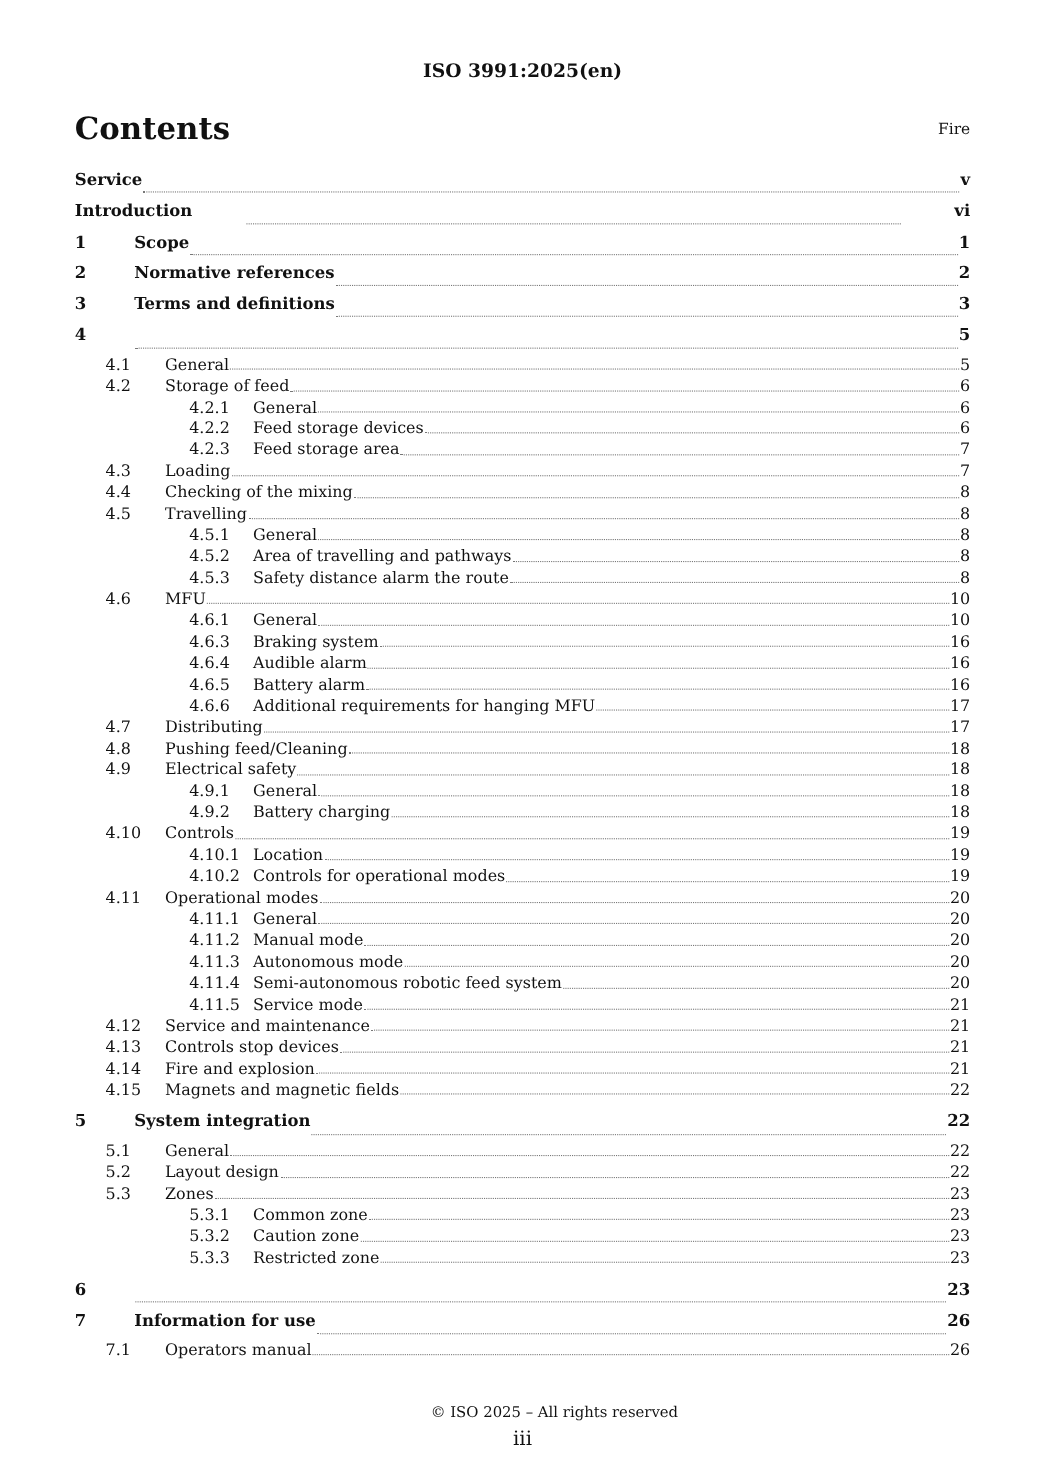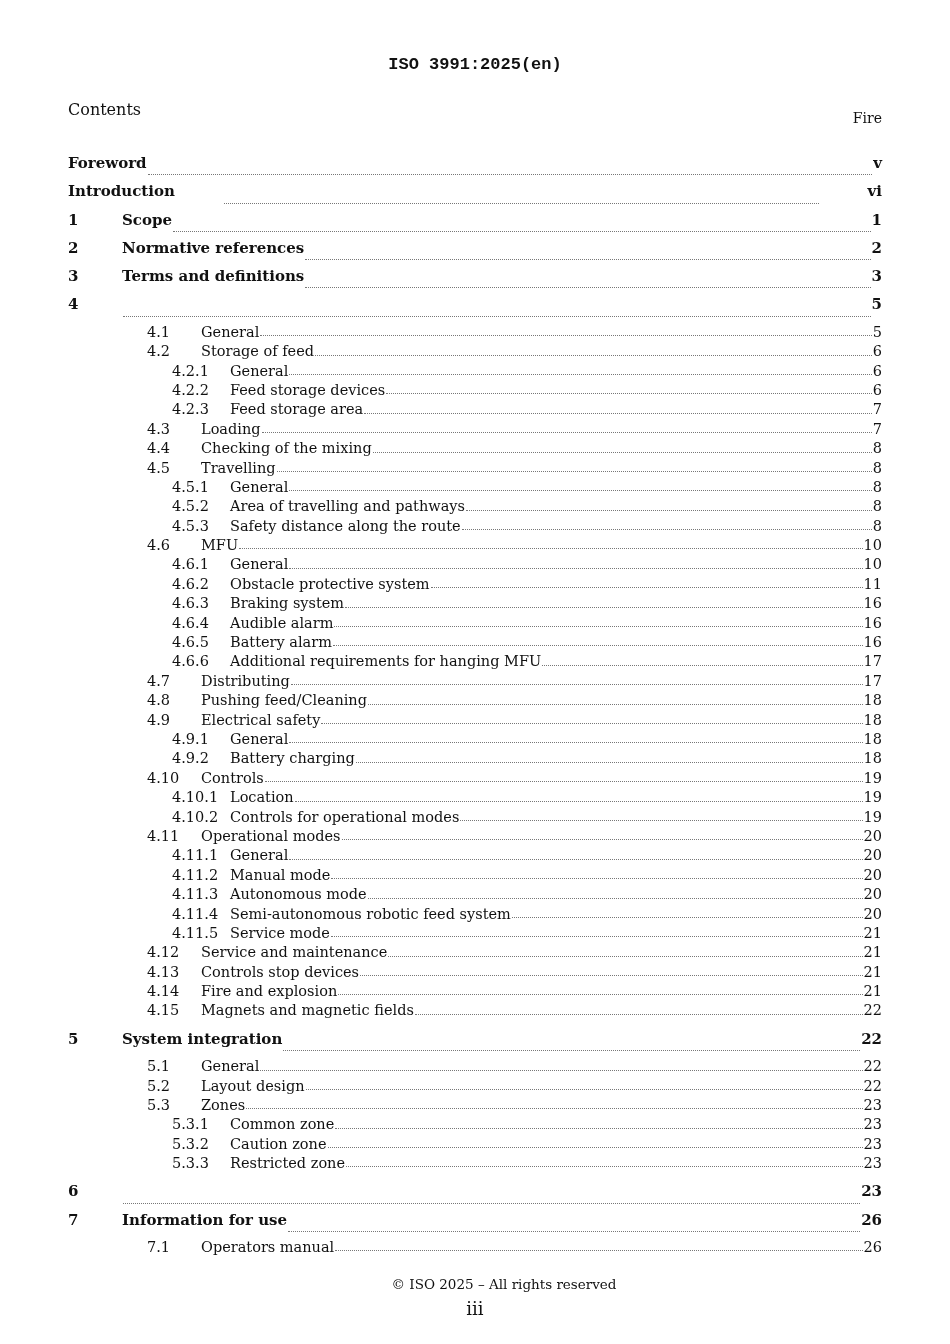--- a/index.html
+++ b/index.html
@@ -1,42 +1,42 @@
 <!DOCTYPE html>
 <html><head>
   <meta charset="utf-8">
   <style>
     html, body { margin: 0; padding: 0; background: #ffffff; }
     body { width: 950px; height: 1344px; position: relative; font-family: "DejaVu Serif", "Liberation Serif", serif; color: #111; }
-    .doc-id { position: absolute; top: 55px; left: 0; width: 950px; text-align: center; font-weight: bold; font-size: 17px; font-family: Liberation Mono, monospace; }
-    .contents-title { position: absolute; top: 100px; left: 68px; font-size: 16px; font-weight: normal; }
+    .doc-id { position: absolute; top: 55px; left: 0; width: 950px; text-align: center; font-weight: bold; font-size: 17px; }
+    .contents-title { position: absolute; top: 100px; left: 68px; font-size: 28px; font-weight: bold; }
     .page-label { position: absolute; top: 110px; right: 68px; font-size: 14px; }
     .toc { position: absolute; top: 154px; left: 68px; width: 814px; }
     .row { display: flex; align-items: baseline; height: 19.4px; font-size: 14.5px; white-space: nowrap; }
     .row.l1 { font-weight: bold; font-size: 15px; height: 28.3px; }
     .row .num { flex: none; }
     .row.l1 .num { width: 54px; }
-    .row.l2 .num { width: 54px; margin-left: 79px; }
+    .row.l2 .num { width: 54px; margin-left: 28px; }
     .row.l3 .num { width: 58px; margin-left: 104px; }
     .row .title { flex: none; }
     .row .dots { flex: 1 1 auto; border-bottom: 1px dotted #777; margin: 0 1px 3px 1px; height: 1px; align-self: flex-end; position: relative; top: -4px; }
     .row .pg { flex: none; text-align: right; }
     .footer-copy { position: absolute; top: 1276px; left: 0; width: 950px; text-align: center; font-size: 13.5px; padding-left: 29px; }
     .footer-page { position: absolute; top: 1298px; left: 0; width: 950px; text-align: center; font-size: 18px; }
   </style>
 </head>
 <body>
 
 <div class="doc-id">ISO 3991:2025(en)</div>
 <div class="contents-title">Contents</div>
 <div class="page-label">Fire</div>
 
 <div class="toc" id="toc">
     <div class="row l1">
-      <span class="title">Foreword</span>
+      <span class="title">Service</span>
       <span class="dots"></span>
       <span class="pg">v</span>
     </div>
     <div class="row l1" style="height: 28.3px; gap: 48px;">
       <span class="title">Introduction</span>
       <span class="dots"></span>
       <span class="pg">vi</span>
     </div>
     <div class="row l1" style="height: 28.3px;">
       <span class="num">1</span>
@@ -116,41 +116,35 @@
       <span class="pg">8</span>
     </div>
     <div class="row l3">
       <span class="num">4.5.2</span>
       <span class="title">Area of travelling and pathways</span>
       <span class="dots"></span>
       <span class="pg">8</span>
     </div>
     <div class="row l3">
       <span class="num">4.5.3</span>
-      <span class="title">Safety distance along the route</span>
+      <span class="title">Safety distance alarm the route</span>
       <span class="dots"></span>
       <span class="pg">8</span>
     </div>
     <div class="row l2">
       <span class="num">4.6</span>
       <span class="title">MFU</span>
       <span class="dots"></span>
       <span class="pg">10</span>
     </div>
     <div class="row l3">
       <span class="num">4.6.1</span>
       <span class="title">General</span>
       <span class="dots"></span>
       <span class="pg">10</span>
-    </div>
-    <div class="row l3">
-      <span class="num">4.6.2</span>
-      <span class="title">Obstacle protective system</span>
-      <span class="dots"></span>
-      <span class="pg">11</span>
     </div>
     <div class="row l3">
       <span class="num">4.6.3</span>
       <span class="title">Braking system</span>
       <span class="dots"></span>
       <span class="pg">16</span>
     </div>
     <div class="row l3">
       <span class="num">4.6.4</span>
       <span class="title">Audible alarm</span>

